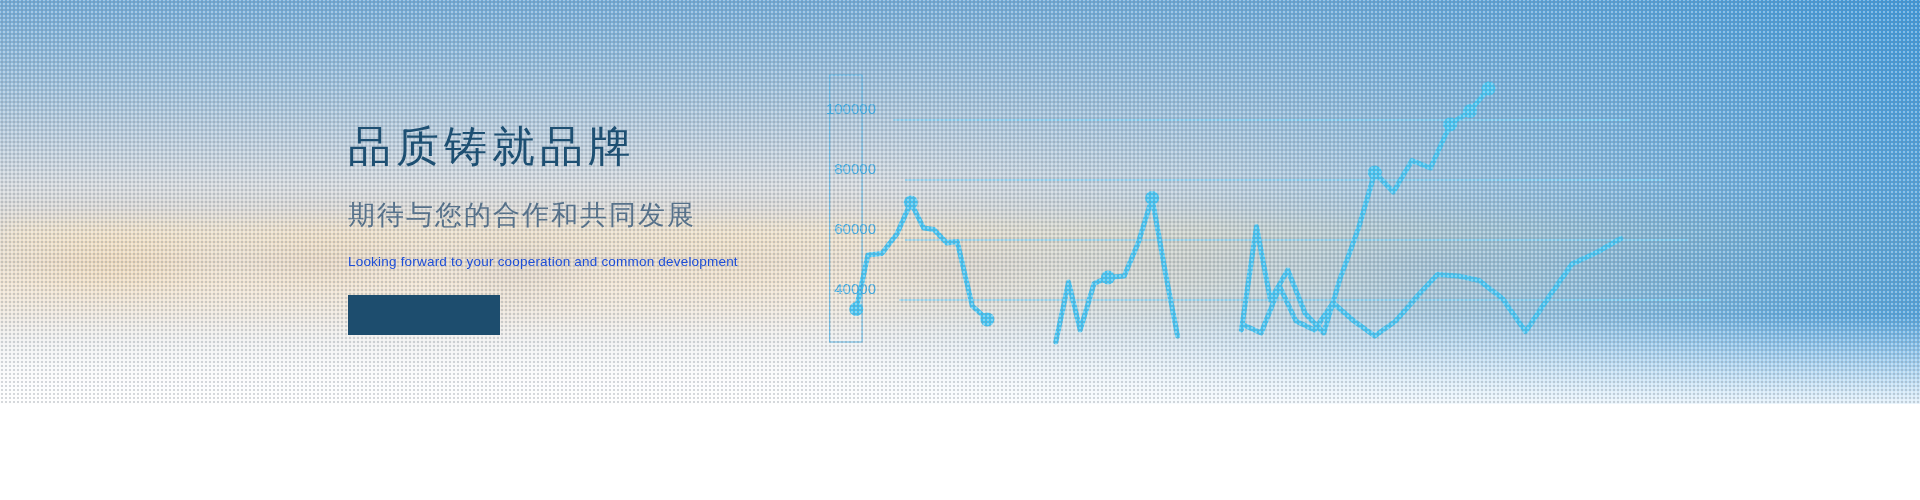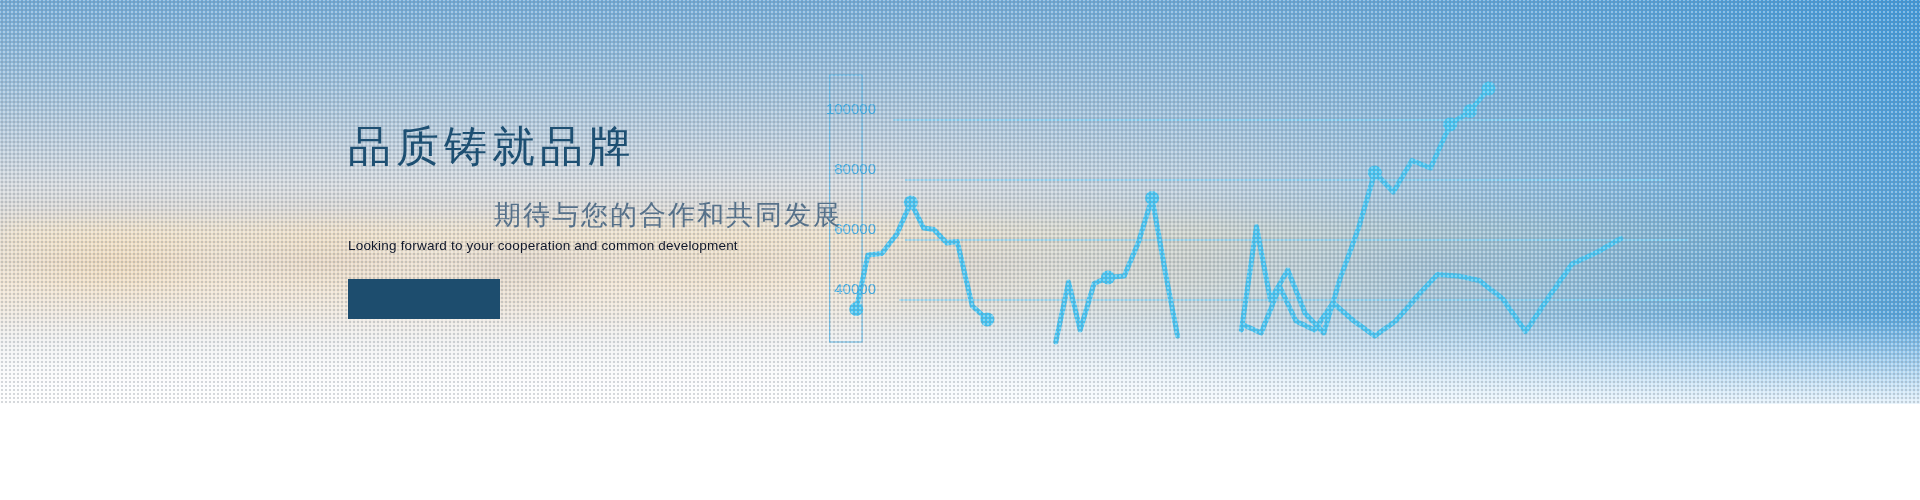--- a/index.html
+++ b/index.html
@@ -95,27 +95,26 @@
     margin:0;
     white-space:nowrap;
   }
   .subline{
     margin:28px 0 0 0;
     font-size:27px;line-height:1.2;
     letter-spacing:2px;
     color:#56718a;
     font-weight:400;
     white-space:nowrap;
-    text-align:center;
   }
   .tagline{
-    margin:6px 0 0 0;
+    margin:22px 0 0 0;
     font-size:13.5px;
     letter-spacing:.2px;
-    color:#0f172a;
+    color:#1d4ed8;
     font-weight:400;
     white-space:nowrap;
   }
   .cta{
     display:block;
     margin-top:26px;
     width:152px;height:40px;
     background:#1d4d6e;
     border:none;
     padding:0;

